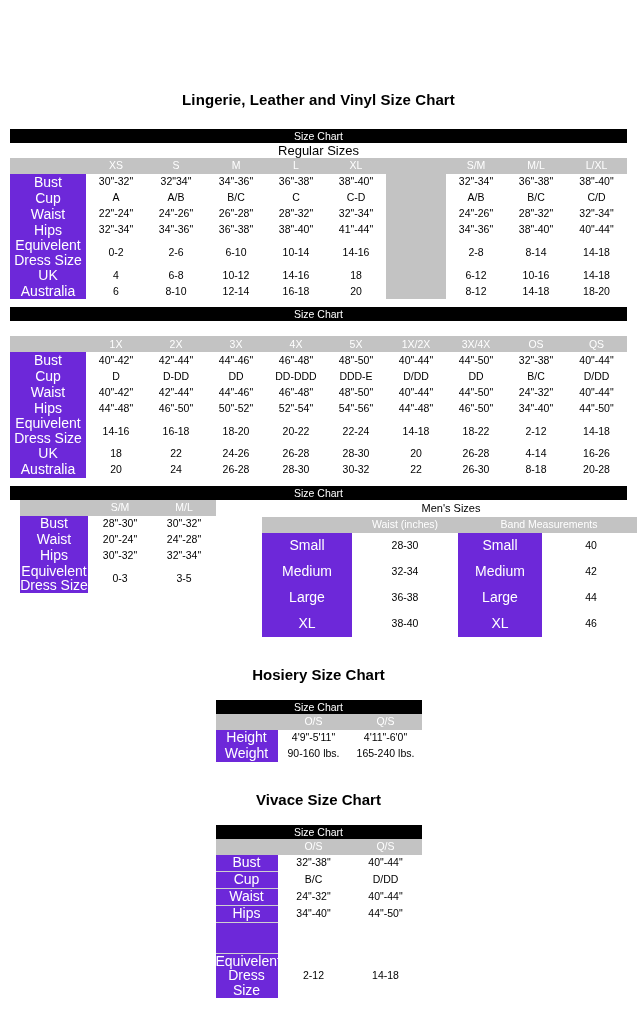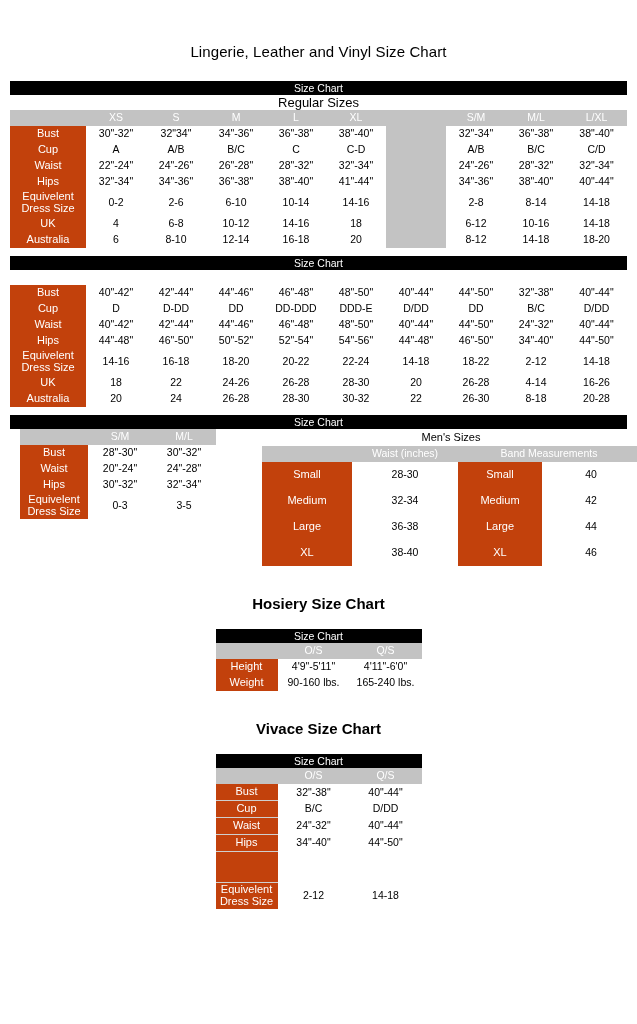--- a/index.html
+++ b/index.html
@@ -20,23 +20,23 @@
     width: 637px;
     height: 1024px;
     position: relative;
     box-sizing: border-box;
   }
 
   
   .main-title {
     text-align: center;
     font-size: 15px;
-    font-weight: normal;
+    font-weight: bold;
     letter-spacing: 0.1px;
-    padding-top: 44px;
+    padding-top: 92px;
     line-height: 1;
   }
   .section-title {
     text-align: center;
     font-size: 15px;
     font-weight: bold;
     line-height: 1;
   }
 
   
@@ -75,23 +75,23 @@
     font-weight: normal;
     line-height: 1.05;
   }
   .hdr td {
     background: #c3c3c3;
     color: #ffffff;
     height: 16px;
     font-size: 10.5px;
   }
   .rowlabel {
-    background: #c2410c;
+    background: #6d28d9;
     color: #ffffff;
-    font-size: 11px;
+    font-size: 14px;
   }
   .cell {
     background: #ffffff;
     color: #000000;
     font-size: 10.5px;
     font-weight: bold;
   }
   .spacer {
     background: #c3c3c3;
   }
@@ -268,20 +268,32 @@
           <col style="width:60px">
           <col style="width:60px">
         <col style="width:60px">
           <col style="width:60px">
           <col style="width:60px">
         <col style="width:60px">
           <col style="width:60px">
           <col style="width:61px">
       </colgroup>
       <tbody id="plus-body">
+          <tr class="hdr">
+            <td class=""></td>
+            <td class="">1X</td>
+            <td class="">2X</td>
+            <td class="">3X</td>
+            <td class="">4X</td>
+            <td class="">5X</td>
+            <td class="">1X/2X</td>
+            <td class="">3X/4X</td>
+            <td class="">OS</td>
+            <td class="">QS</td>
+          </tr>
           <tr class="datarow">
             <td class="rowlabel">Bust</td>
             <td class="cell">40"-42"</td>
             <td class="cell">42"-44"</td>
             <td class="cell">44"-46"</td>
             <td class="cell">46"-48"</td>
             <td class="cell">48"-50"</td>
             <td class="cell">40"-44"</td>
             <td class="cell">44"-50"</td>
             <td class="cell">32"-38"</td>

